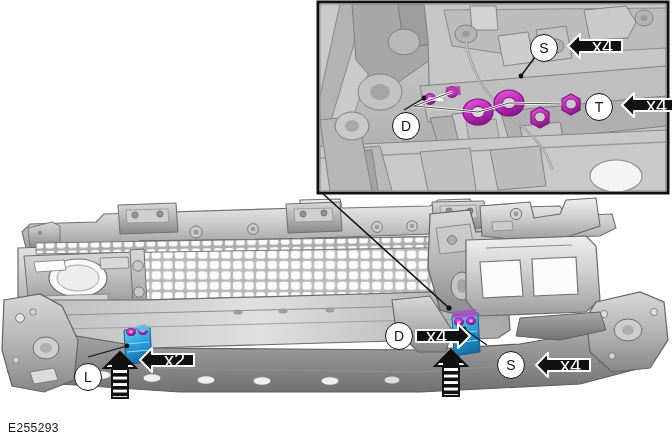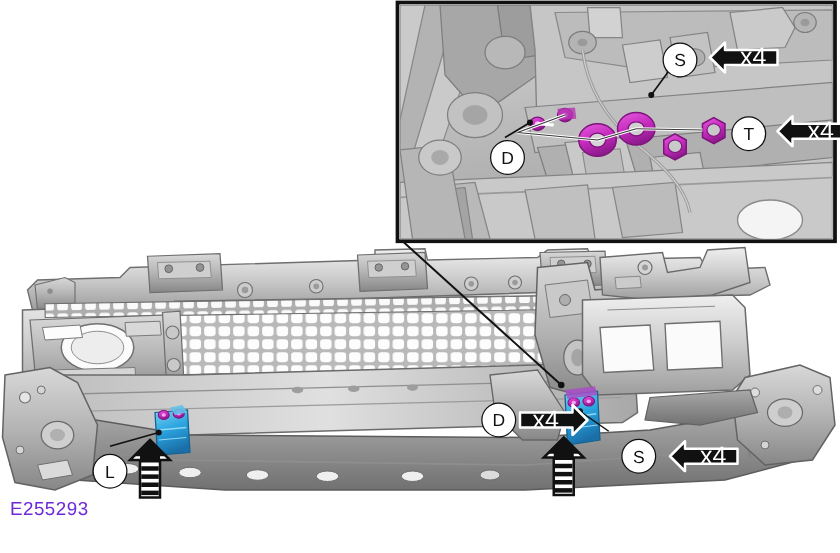--- a/index.html
+++ b/index.html
@@ -26,24 +26,24 @@
     left: 0;
     top: 0;
     width: 672px;
     height: 442px;
     overflow: visible;
   }
   
   .figure-id {
     position: absolute;
     left: 8px;
-    top: 399px;
-    font-size: 15px;
+    top: 421px;
+    font-size: 12px;
     letter-spacing: 0.4px;
-    color: #6d28d9;
+    color: #0f172a;
     font-family: "Liberation Sans", sans-serif;
     white-space: nowrap;
   }
   
   .callout {
     position: absolute;
     width: 28px;
     height: 28px;
     border-radius: 50%;
     background: #ffffff;
@@ -441,20 +441,26 @@
     <span class="qty-text" style="left:26px;">x4</span>
   </div>
 
   <div class="qty-badge" style="left:620px;top:92px;width:58px;">
     <svg width="58" height="26" viewBox="0 0 58 26">
       <path d="M14,1 L14,7 L56,7 L56,19 L14,19 L14,25 L2,13 Z" fill="#111111" stroke="#ffffff" stroke-width="2" stroke-linejoin="round"></path>
     </svg>
     <span class="qty-text" style="left:26px;">x4</span>
   </div>
 
+  <div class="qty-badge" style="left:138px;top:347px;width:58px;">
+    <svg width="58" height="26" viewBox="0 0 58 26">
+      <path d="M14,1 L14,7 L56,7 L56,19 L14,19 L14,25 L2,13 Z" fill="#111111" stroke="#ffffff" stroke-width="2" stroke-linejoin="round"></path>
+    </svg>
+    <span class="qty-text" style="left:26px;">x2</span>
+  </div>
 
   <div class="qty-badge" style="left:414px;top:323px;width:58px;">
     <svg width="58" height="26" viewBox="0 0 58 26">
       <path d="M44,1 L44,7 L2,7 L2,19 L44,19 L44,25 L56,13 Z" fill="#111111" stroke="#ffffff" stroke-width="2" stroke-linejoin="round"></path>
     </svg>
     <span class="qty-text" style="left:12px;">x4</span>
   </div>
 
   <div class="qty-badge" style="left:534px;top:352px;width:58px;">
     <svg width="58" height="26" viewBox="0 0 58 26">

